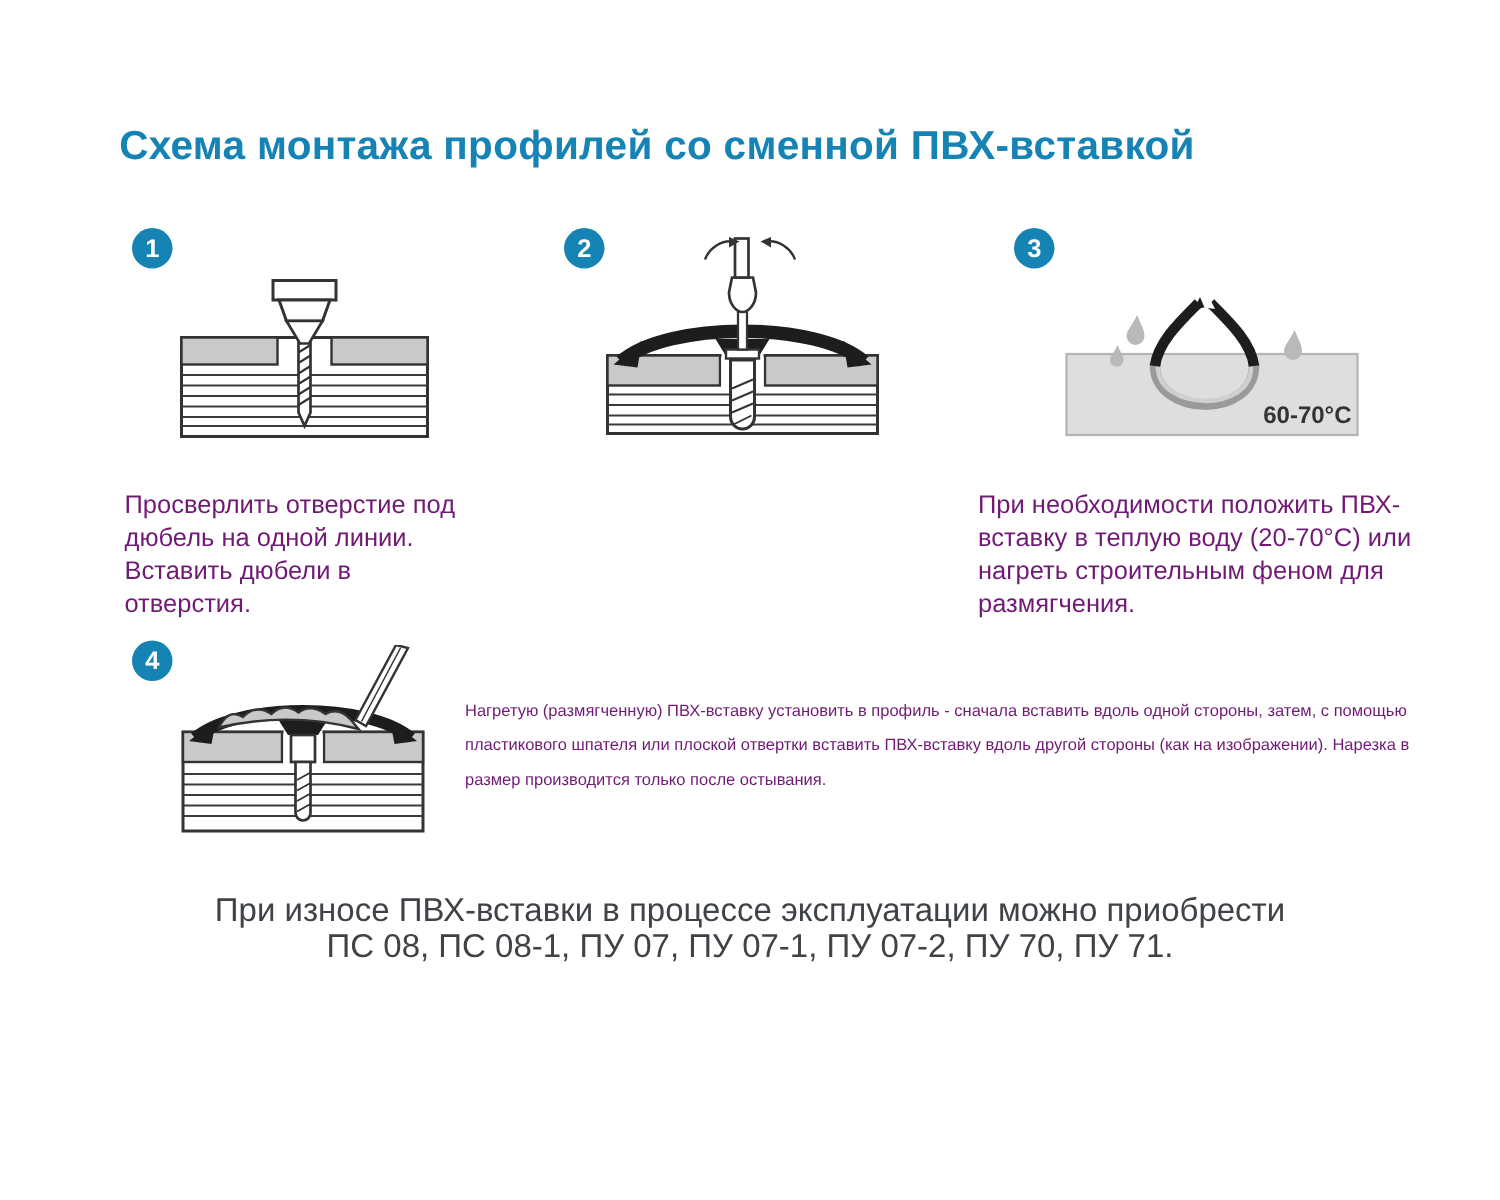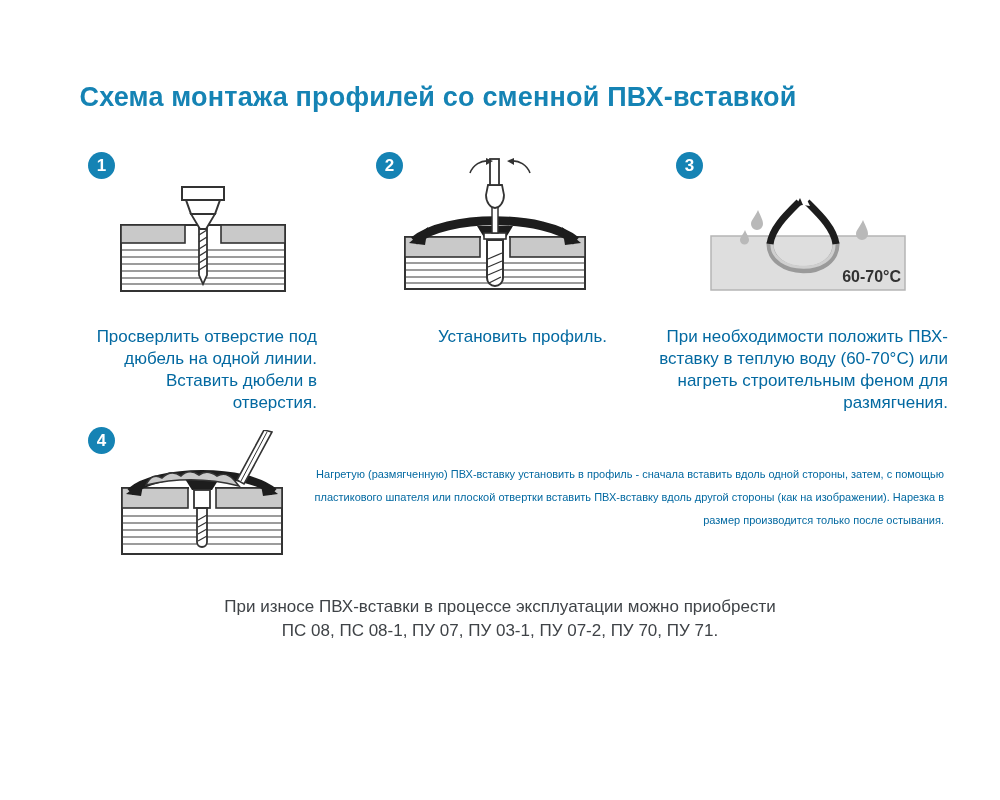--- a/index.html
+++ b/index.html
@@ -19,30 +19,30 @@
   .badge-1{left:88px;top:152px;}
   .badge-2{left:376px;top:152px;}
   .badge-3{left:676px;top:152px;}
   .badge-4{left:88px;top:427px;}
   .art{position:absolute;}
   .art-1{left:118px;top:183px;width:170px;height:112px;}
   .art-2{left:400px;top:157px;width:190px;height:140px;}
   .art-3{left:703px;top:186px;width:210px;height:112px;text-align:right;}
   .art-4{left:118px;top:430px;width:175px;height:130px;}
   .caption{
-    position:absolute;margin:0;text-align:right;
-    font-size:17px;line-height:22px;color:#0369a1;
+    position:absolute;margin:0;text-align:left;
+    font-size:17px;line-height:22px;color:#701a75;
   }
   .caption-1{left:83px;top:326px;width:234px;}
   .caption-2{left:373px;top:326px;width:234px;}
   .caption-3{left:652px;top:326px;width:296px;}
   .caption-4{left:310px;top:463px;width:634px;font-size:11px;line-height:23px;}
   .footer{
     position:absolute;left:0;top:595px;width:1000px;text-align:center;
-    font-size:17px;line-height:24px;color:#3f4347;
+    font-size:22px;line-height:24px;color:#3f4347;
   }
   .footer div{margin:0;}
   svg{display:block;width:100%;height:100%;}
 </style>
 </head>
 <body>
 
 <div class="page">
 
   <h1 class="title">Схема монтажа профилей со сменной ПВХ-вставкой</h1>
@@ -104,39 +104,38 @@
       <rect x="84" y="76" width="22" height="6" fill="#ffffff" stroke="#333" stroke-width="1.6"></rect>
       <rect x="92" y="48" width="6" height="28" fill="#ffffff" stroke="#333" stroke-width="1.5"></rect>
       <path d="M88,28 L102,28 L104,38 C104,46 99,51 95,51 C91,51 86,46 86,38 Z" fill="#ffffff" stroke="#333" stroke-width="1.8"></path>
       <rect x="90" y="2" width="9" height="26" fill="#ffffff" stroke="#333" stroke-width="1.8"></rect>
       <path d="M70,16 C73,8 81,3 89,4" fill="none" stroke="#333" stroke-width="1.6"></path>
       <polygon points="86,1 93,4 86,8" fill="#333"></polygon>
       <path d="M130,16 C127,8 119,3 111,4" fill="none" stroke="#333" stroke-width="1.6"></path>
       <polygon points="114,1 107,4 114,8" fill="#333"></polygon>
     </svg>
   </div>
-  <p class="caption caption-2">Установить профиль.</p>
 
   <div class="badge badge-3">3</div>
   <div class="art art-3">
     <svg viewBox="0 0 210 112" aria-hidden="true">
       <rect x="8" y="50" width="194" height="54" fill="#dedede" stroke="#b5b5b5" stroke-width="1.5"></rect>
       <path d="M67,56 C65,92 135,94 133,56" fill="none" stroke="#9a9a9a" stroke-width="7"></path>
       <path d="M69,58 C68,88 132,90 131,58" fill="none" stroke="#cfcfcf" stroke-width="3"></path>
       <path d="M96,16 C84,28 69,42 67,58" fill="none" stroke="#1d1d1d" stroke-width="7"></path>
       <path d="M104,16 C116,28 131,42 133,58" fill="none" stroke="#1d1d1d" stroke-width="7"></path>
       <polygon points="93,20 97,12 100,19" fill="#1d1d1d"></polygon>
       <polygon points="107,20 103,12 100,19" fill="#ffffff"></polygon>
       <path d="M55,24 C52,31 48,34 48,38 A6,6 0 0 0 60,38 C60,34 58,31 55,24 Z" fill="#b9b9b9"></path>
       <path d="M42,44 C40,49 37,51 37,54 A4.5,4.5 0 0 0 46,54 C46,51 44,49 42,44 Z" fill="#b9b9b9"></path>
       <path d="M160,34 C157,41 153,44 153,48 A6,6 0 0 0 165,48 C165,44 163,41 160,34 Z" fill="#b9b9b9"></path>
       <text x="198" y="96" text-anchor="end" font-size="16" font-weight="bold" fill="#333" font-family="Liberation Sans, sans-serif">60-70°C</text>
     </svg>
   </div>
-  <p class="caption caption-3">При необходимости положить ПВХ-вставку в теплую воду (60-70°C) или нагреть строительным феном для размягчения.</p>
+  <p class="caption caption-3">При необходимости положить ПВХ-вставку в теплую воду (20-70°C) или нагреть строительным феном для размягчения.</p>
 
   <div class="badge badge-4">4</div>
   <div class="art art-4">
     <svg viewBox="0 0 175 130" aria-hidden="true">
       <rect x="4" y="58" width="160" height="66" fill="#ffffff" stroke="#333" stroke-width="2"></rect>
       <g stroke="#3a3a3a" stroke-width="1.2">
         <line x1="4" y1="86" x2="164" y2="86"></line>
           <line x1="4" y1="93" x2="164" y2="93"></line>
         <line x1="4" y1="100" x2="164" y2="100"></line>
           <line x1="4" y1="107" x2="164" y2="107"></line>
@@ -159,16 +158,16 @@
           <line x1="80" y1="97" x2="89" y2="92"></line>
         <line x1="80" y1="104" x2="89" y2="99"></line>
           <line x1="80" y1="111" x2="89" y2="106"></line>
       </g>
     </svg>
   </div>
   <p class="caption caption-4">Нагретую (размягченную) ПВХ-вставку установить в профиль - сначала вставить вдоль одной стороны, затем, с помощью пластикового шпателя или плоской отвертки вставить ПВХ-вставку вдоль другой стороны (как на изображении). Нарезка в размер производится только после остывания.</p>
 
   <div class="footer">
     <div>При износе ПВХ-вставки в процессе эксплуатации можно приобрести</div>
-    <div>ПС 08, ПС 08-1, ПУ 07, ПУ 03-1, ПУ 07-2, ПУ 70, ПУ 71.</div>
+    <div>ПС 08, ПС 08-1, ПУ 07, ПУ 07-1, ПУ 07-2, ПУ 70, ПУ 71.</div>
   </div>
 
 </div>
 
 </body></html>

